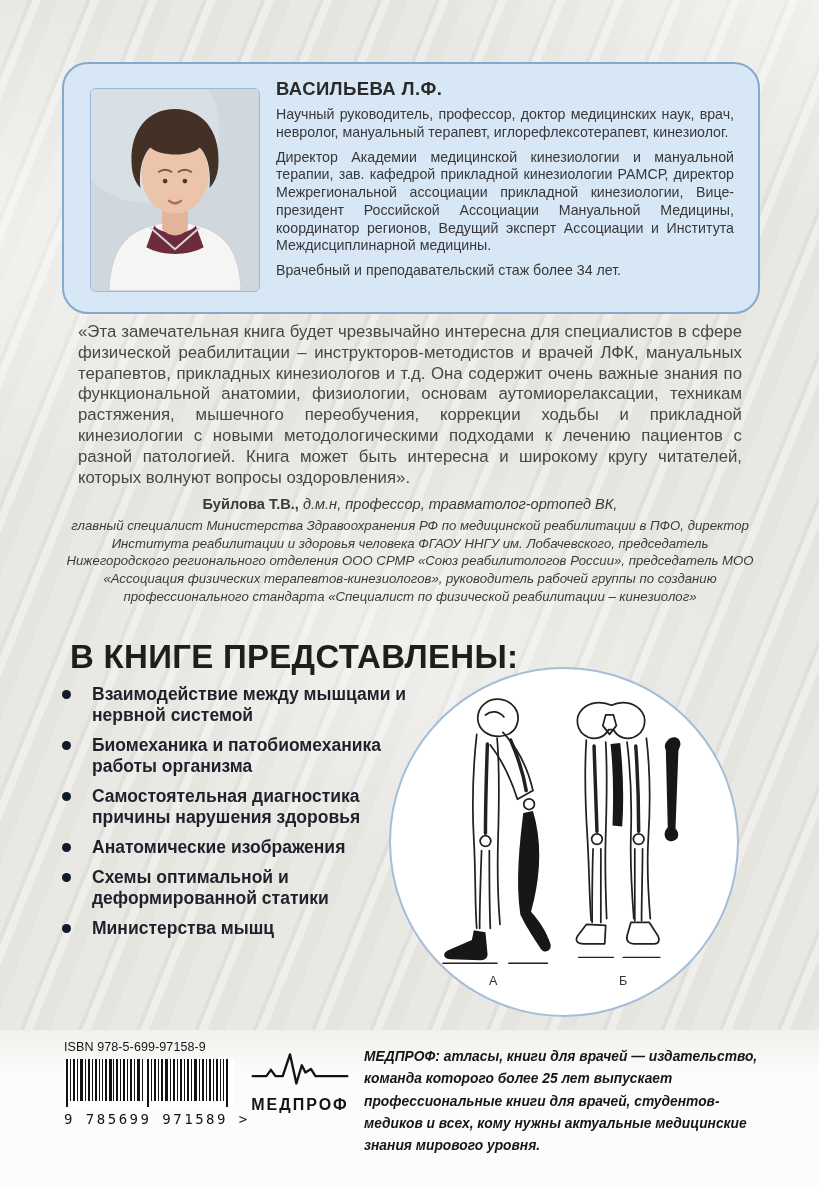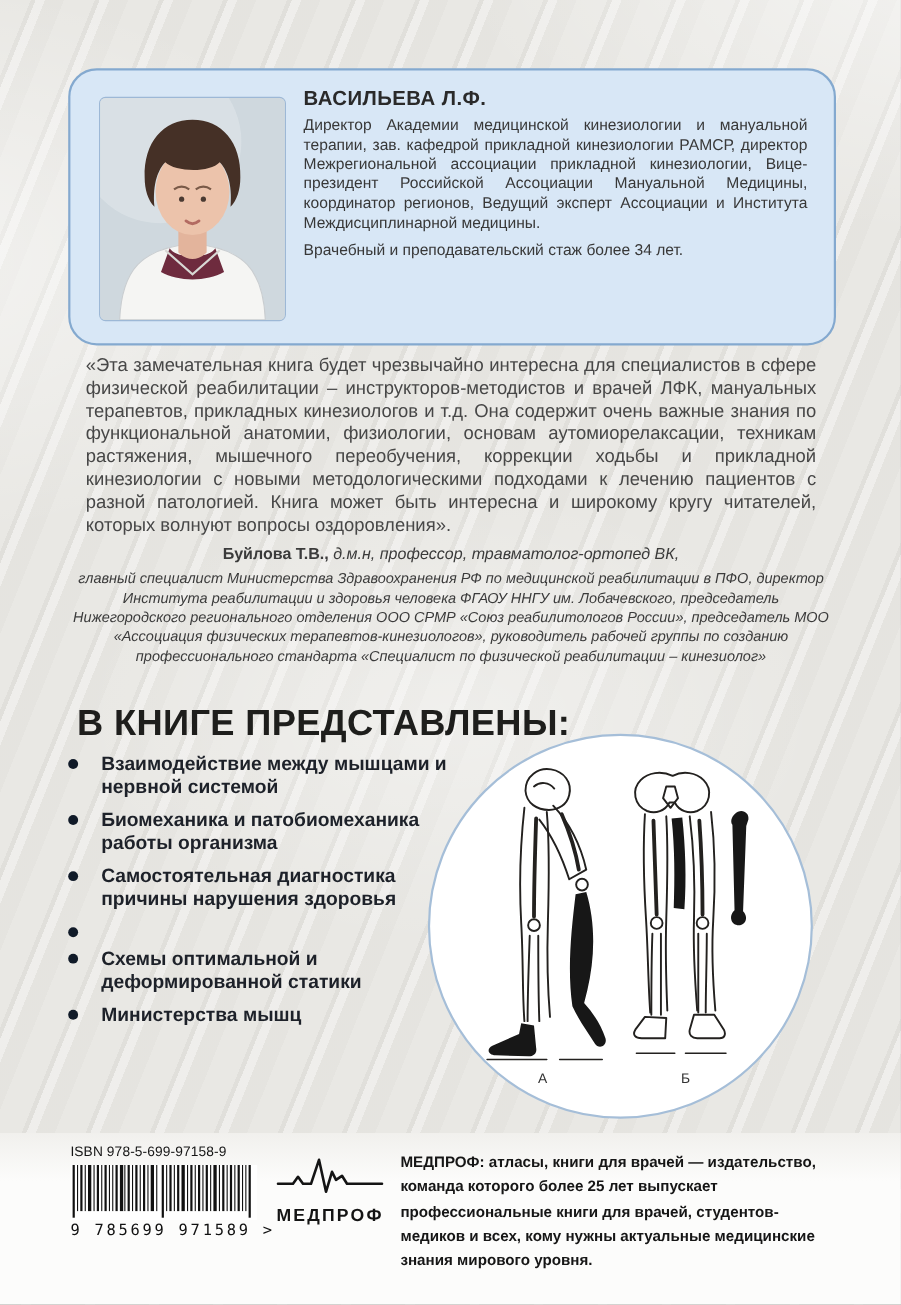--- a/index.html
+++ b/index.html
@@ -68,21 +68,21 @@
   .isbn-label { font-size:12.5px; color:#151515; margin-bottom:5px; letter-spacing:.1px; }
   .barcode svg { display:block; }
   .barcode-digits {
     font-family:"DejaVu Sans Mono", monospace; font-size:14px; letter-spacing:2.5px;
     color:#111; margin-top:2px; white-space:nowrap;
   }
   .publisher { position:absolute; left:246px; top:1046px; width:108px; text-align:center; color:#141414; }
   .publisher-name { font-size:16px; font-weight:700; letter-spacing:2px; margin-top:2px; }
   .blurb {
     position:absolute; left:364px; top:1046px; width:394px;
-    font-size:13.8px; font-weight:700; color:#161616; line-height:1.62; text-align:left;
+    font-size:13.8px; font-weight:700; color:#161616; line-height:1.62; text-align:left;font-style:italic;
   }
 </style>
 </head>
 <body>
 
 <div class="page">
 
   <div class="author-card">
     <div class="photo">
       <svg viewBox="0 0 170 204" width="168" height="202">
@@ -95,20 +95,21 @@
         <path d="M85,20 c-27,0 -45,21 -44,53 c0,11 3,21 9,27 c-2,-22 4,-35 10,-41 c9,9 41,10 50,0 c6,6 12,19 10,41 c6,-6 9,-16 9,-27 c1,-32 -17,-53 -44,-53 z" fill="#453026"></path>
         <path d="M68,84 q7,-5 14,0 M88,84 q7,-5 14,0" stroke="#7a5a48" stroke-width="2" fill="none"></path>
         <circle cx="75" cy="93" r="2.4" fill="#4a3a32"></circle>
         <circle cx="95" cy="93" r="2.4" fill="#4a3a32"></circle>
         <path d="M79,113 q6,5 12,0" stroke="#b36b62" stroke-width="2.6" fill="none" stroke-linecap="round"></path>
         <path d="M60,140 l25,22 25,-22" fill="none" stroke="#d8d8d4" stroke-width="2"></path>
       </svg>
     </div>
     <div class="author-text">
       <div class="author-name">ВАСИЛЬЕВА Л.Ф.</div>
+      <div class="author-p">Научный руководитель, профессор, доктор медицинских наук, врач, невролог, мануальный терапевт, иглорефлексотерапевт, кинезиолог.</div>
       <div class="author-p">Директор Академии медицинской кинезиологии и мануальной терапии, зав. кафедрой прикладной кинезиологии РАМСР, директор Межрегиональной ассоциации прикладной кинезиологии, Вице-президент Российской Ассоциации Мануальной Медицины, координатор регионов, Ведущий эксперт Ассоциации и Института Междисциплинарной медицины.</div>
       <div class="author-p">Врачебный и преподавательский стаж более 34 лет.</div>
     </div>
   </div>
 
   <div class="quote">«Эта замечательная книга будет чрезвычайно интересна для специалистов в сфере физической реабилитации – инструкторов-методистов и врачей ЛФК, мануальных терапевтов, прикладных кинезиологов и т.д. Она содержит очень важные знания по функциональной анатомии, физиологии, основам аутомиорелаксации, техникам растяжения, мышечного переобучения, коррекции ходьбы и прикладной кинезиологии с новыми методологическими подходами к лечению пациентов с разной патологией. Книга может быть интересна и широкому кругу читателей, которых волнуют вопросы оздоровления».</div>
   <div class="attribution">
     <div class="attr-line1">
       <span class="attr-name">Буйлова Т.В.,</span><span class="attr-title"> д.м.н, профессор,  травматолог-ортопед ВК,</span>
     </div>
@@ -124,20 +125,21 @@
     <div class="list-item">
       <span class="dot"></span>
       <span>Биомеханика и патобиомеханика работы организма</span>
     </div>
     <div class="list-item">
       <span class="dot"></span>
       <span>Самостоятельная диагностика причины нарушения здоровья</span>
     </div>
     <div class="list-item">
       <span class="dot"></span>
+      <span>Анатомические изображения</span>
     </div>
     <div class="list-item">
       <span class="dot"></span>
       <span>Схемы оптимальной и деформированной статики</span>
     </div>
     <div class="list-item">
       <span class="dot"></span>
       <span>Министерства мышц</span>
     </div>
   </div>

